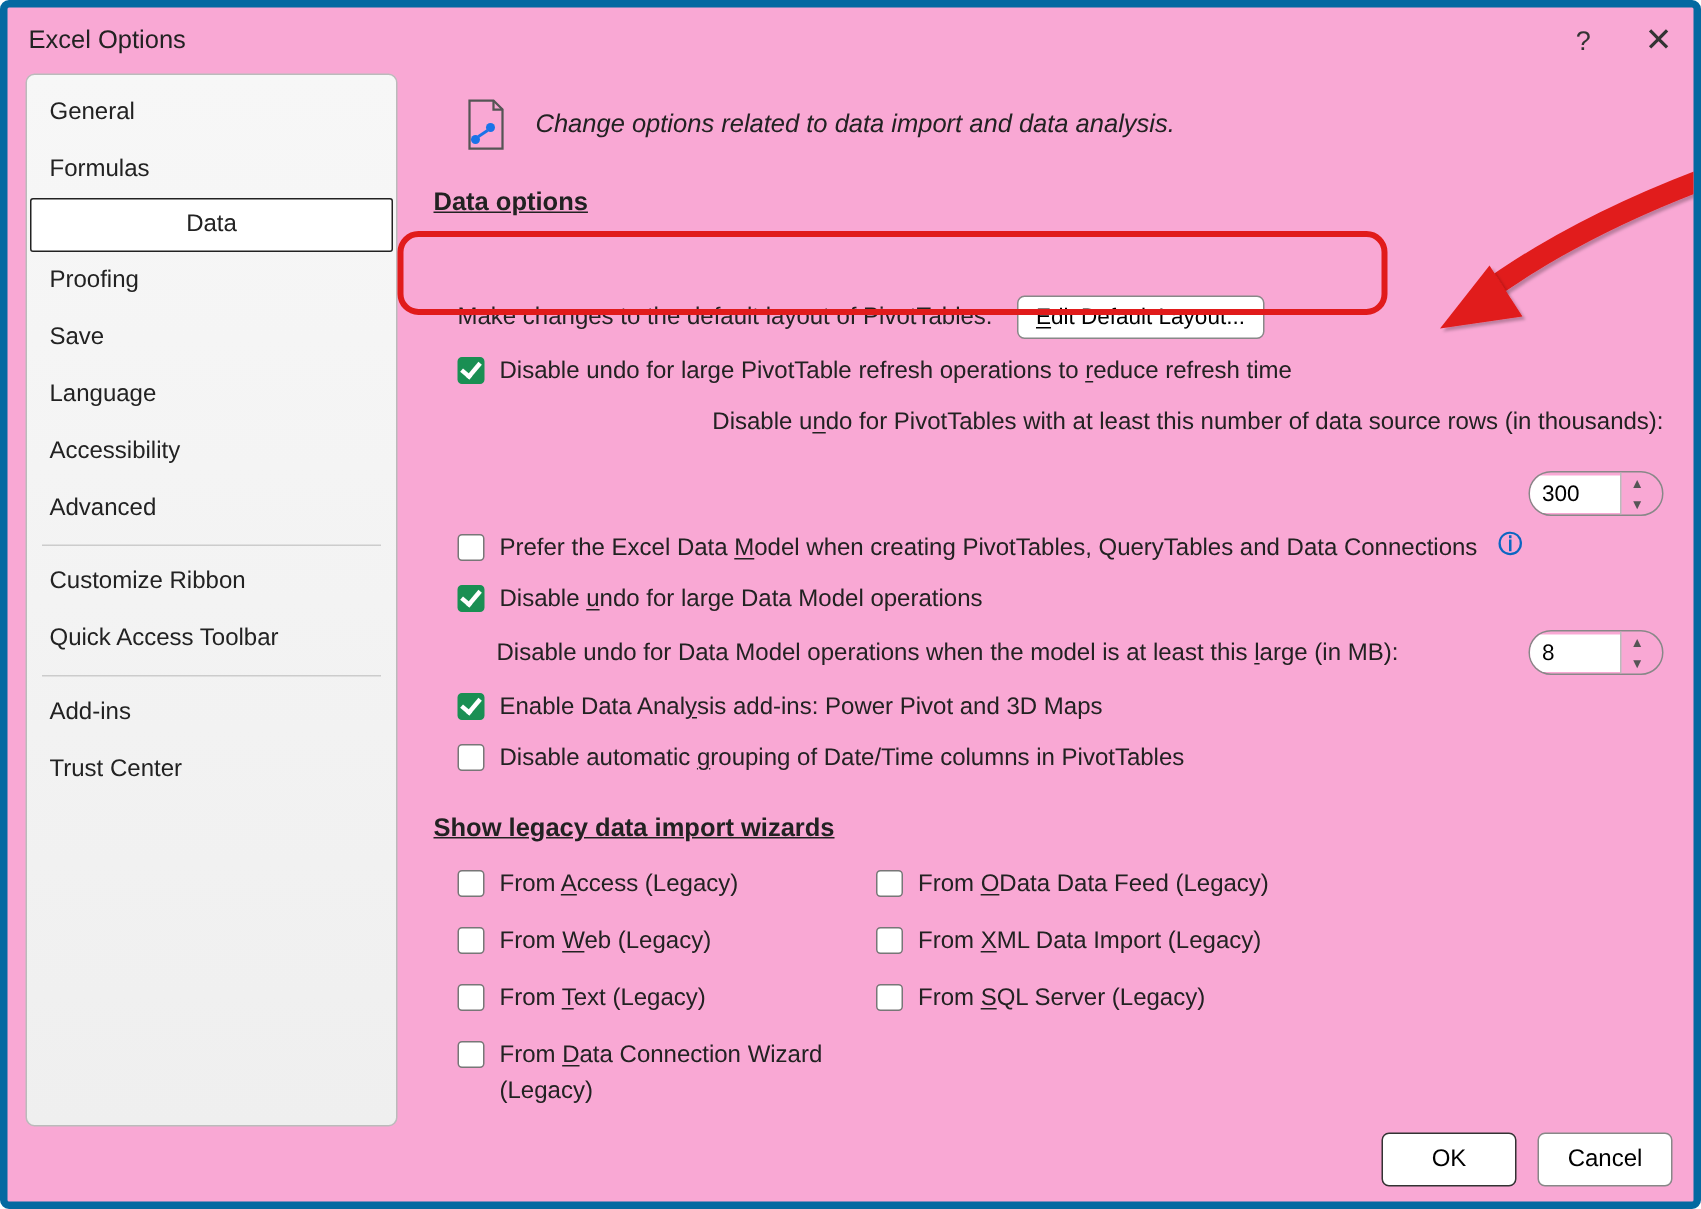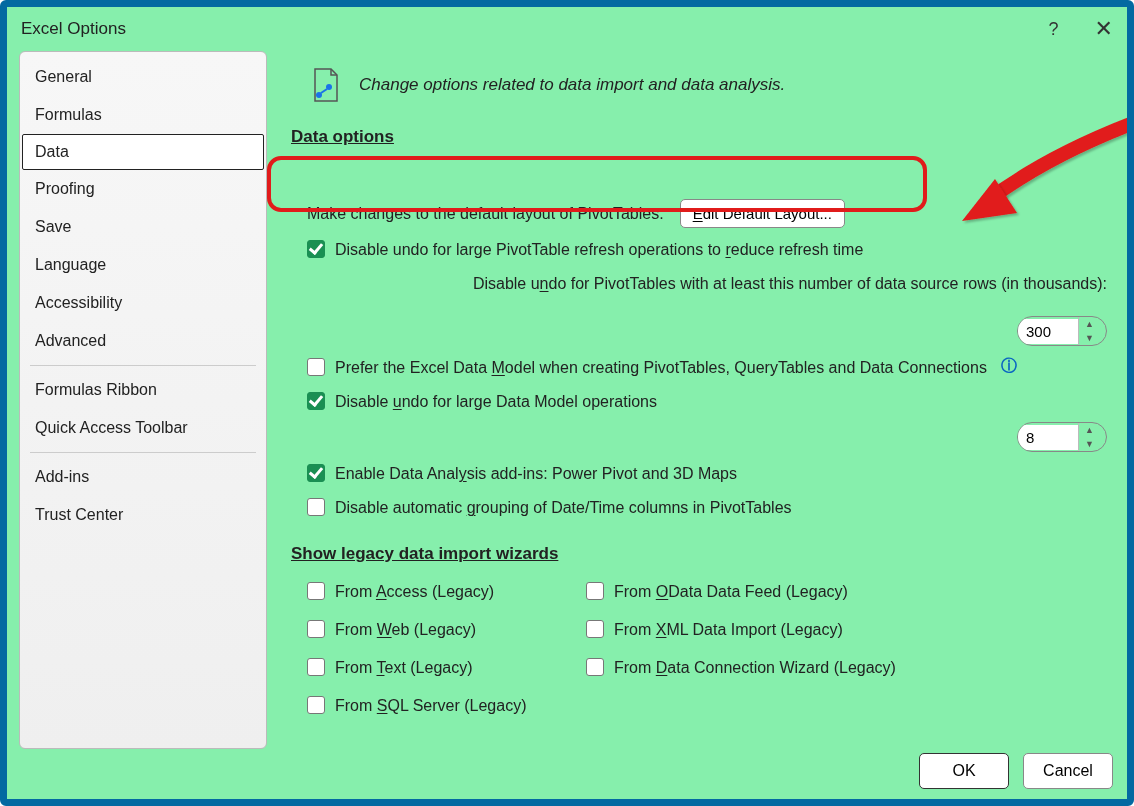--- a/index.html
+++ b/index.html
@@ -1,17 +1,17 @@
 <!DOCTYPE html>
 <html><head>
 <meta charset="utf-8">
 <style>
   * { box-sizing: border-box; font-family: "Segoe UI", Arial, sans-serif; }
   body { margin: 0; background: #fff; }
-  .frame { width:1134px; height:806px; border:7px solid #0369a1; border-radius:6px; position:relative; background:#86efac; overflow:hidden; }
+  .frame { width:1134px; height:806px; border:5px solid #0369a1; border-radius:6px; position:relative; background:#f9a8d4; overflow:hidden; }
 
   .titlebar { display:flex; align-items:center; justify-content:space-between; padding:8px 14px 0 14px; height:36px; }
   .titlebar .title { font-size:17px; color:#222; }
   .titlebar .ctrl { display:flex; align-items:center; gap:36px; }
   .help-icon, .close-icon { font-size:18px; color:#333; cursor:pointer; }
   .close-icon { font-size:22px; font-weight:300; }
 
   .body { display:flex; height:calc(100% - 86px); padding:8px 12px 0 12px; }
 
   .nav {
@@ -27,20 +27,21 @@
     cursor:pointer;
     border:1px solid transparent;
     white-space:nowrap;
   }
   .nav-item.selected {
     background:#fff;
     border:1px solid #222;
     border-radius:2px;
     margin:0 2px;
     padding:8px 12px;
+    text-align:center;
   }
   .nav-sep {
     height:1px; background:#ccc; margin:5px 10px;
   }
 
   .main { flex:1; padding:4px 8px 0 24px; font-size:16px; color:#222; overflow:visible; position:relative; }
 
   .intro { display:flex; align-items:center; gap:18px; margin:12px 0 24px 20px;font-style:italic; }
   .intro-icon { width:30px; height:36px; }
   .intro-text { font-size:17px; }
@@ -108,21 +109,21 @@
     <div class="nav">
       <div class="nav-item">General</div>
       <div class="nav-item">Formulas</div>
       <div class="nav-item selected">Data</div>
       <div class="nav-item">Proofing</div>
       <div class="nav-item">Save</div>
       <div class="nav-item">Language</div>
       <div class="nav-item">Accessibility</div>
       <div class="nav-item">Advanced</div>
       <div class="nav-sep"></div>
-      <div class="nav-item">Formulas Ribbon</div>
+      <div class="nav-item">Customize Ribbon</div>
       <div class="nav-item">Quick Access Toolbar</div>
       <div class="nav-sep"></div>
       <div class="nav-item">Add-ins</div>
       <div class="nav-item">Trust Center</div>
     </div>
 
     <div class="main">
 
       <div class="intro">
         <svg class="intro-icon" viewBox="0 0 30 36">
@@ -175,20 +176,21 @@
         <span class="label-text">Prefer the Excel Data <span class="u">M</span>odel when creating PivotTables, QueryTables and Data Connections</span>
         <span class="info-icon">ⓘ</span>
       </div>
 
       <div class="row">
         <span class="chk checked"></span>
         <span class="label-text">Disable <span class="u">u</span>ndo for large Data Model operations</span>
       </div>
 
       <div class="row indent" style="align-items:center;">
+        <span class="label-text">Disable undo for Data Model operations when the model is at least this <span class="u">l</span>arge (in MB):</span>
         <span style="flex:1"></span>
         <span class="spin">
           <input value="8" style="">
           <span class="arrows">
               <span>▲</span>
               <span>▼</span>
             </span>
         </span>
       </div>
 
@@ -220,25 +222,25 @@
         <div class="row">
           <span class="chk"></span>
           <span class="label-text">From <span class="u">X</span>ML Data Import (Legacy)</span>
         </div>
         <div class="row">
           <span class="chk"></span>
           <span class="label-text">From <span class="u">T</span>ext (Legacy)</span>
         </div>
         <div class="row">
           <span class="chk"></span>
+          <span class="label-text">From <span class="u">S</span>QL Server (Legacy)</span>
+        </div>
+        <div class="row">
+          <span class="chk"></span>
           <span class="label-text">From <span class="u">D</span>ata Connection Wizard (Legacy)</span>
-        </div>
-        <div class="row">
-          <span class="chk"></span>
-          <span class="label-text">From <span class="u">S</span>QL Server (Legacy)</span>
         </div>
       </div>
 
     </div>
   </div>
 
   <div class="footer">
     <button class="btn primary">OK</button>
     <button class="btn">Cancel</button>
   </div>

